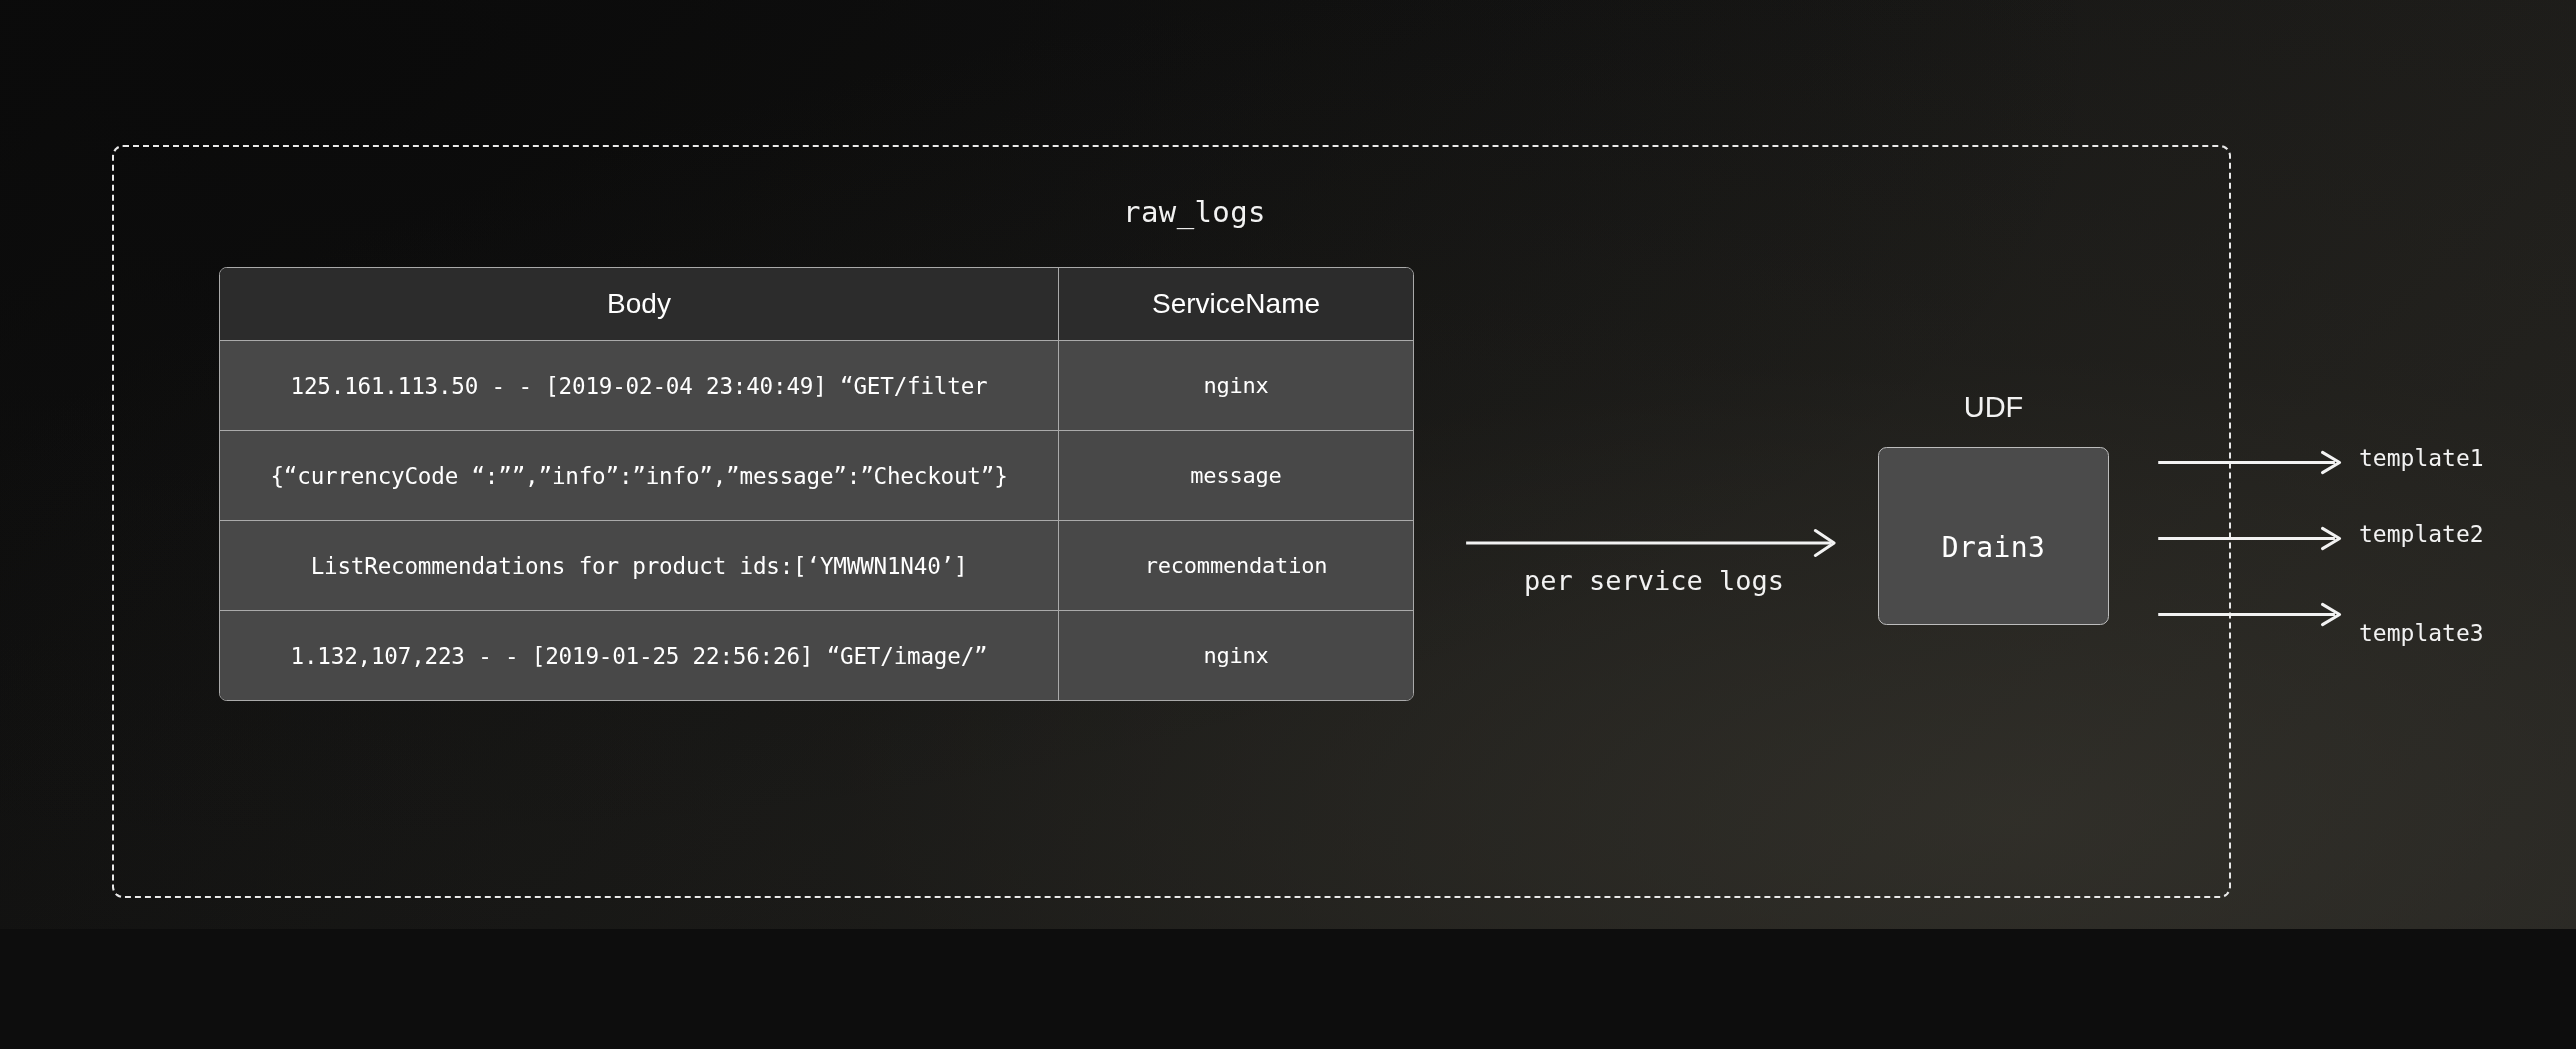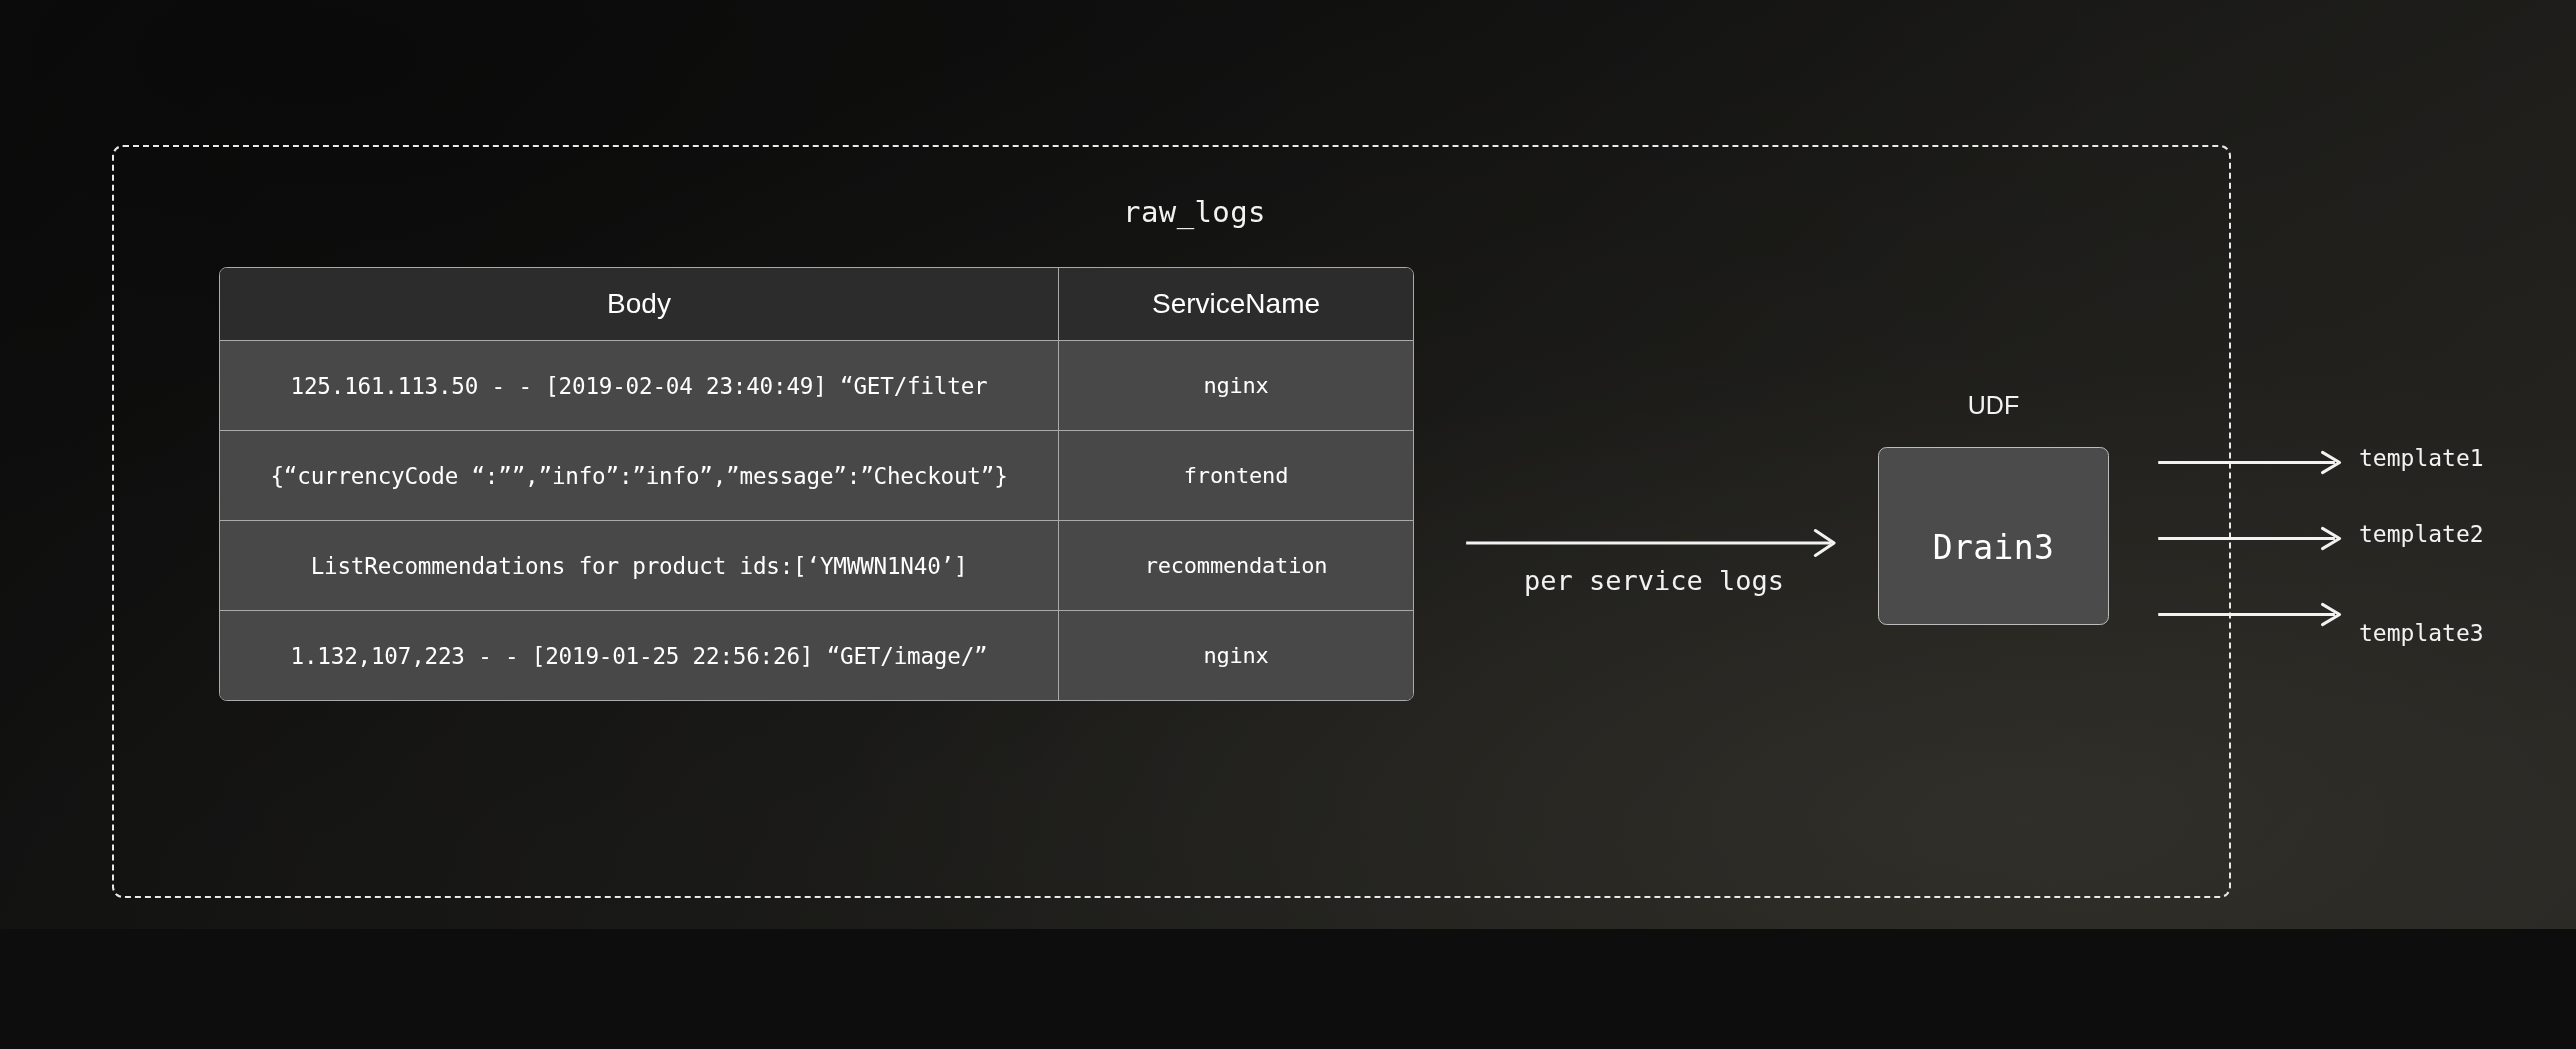--- a/index.html
+++ b/index.html
@@ -111,40 +111,40 @@
   }
 
   
   .udf-label {
     position: absolute;
     left: 1878px;
     top: 391px;
     width: 231px;
     text-align: center;
     font-family: "Liberation Sans", sans-serif;
-    font-size: 25px;
+    font-size: 29px;
     color: #f2f2f2;
   }
   .drain3-box {
     position: absolute;
     left: 1878px;
     top: 447px;
     width: 231px;
     height: 178px;
     background: #4b4b4b;
     border: 1.6px solid #bdbdbd;
     border-radius: 8.6px;
     box-sizing: border-box;
     display: flex;
     align-items: center;
     justify-content: center;
   }
   .drain3-box span {
     font-family: "DejaVu Sans Mono", "Liberation Mono", monospace;
-    font-size: 33px;
+    font-size: 28px;
     color: #ffffff;
     letter-spacing: 0.4px;
     margin-top: 22px;
   }
 
   
   .out-arrow {
     position: absolute;
     left: 2156px;
     width: 192px;
@@ -186,21 +186,21 @@
         <th>ServiceName</th>
       </tr>
     </thead>
     <tbody>
       <tr>
         <td class="cell-body">125.161.113.50 - - [2019-02-04 23:40:49] “GET/filter</td>
         <td class="cell-service">nginx</td>
       </tr>
       <tr>
         <td class="cell-body">{“currencyCode “:””,”info”:”info”,”message”:”Checkout”}</td>
-        <td class="cell-service">frontend</td>
+        <td class="cell-service">message</td>
       </tr>
       <tr>
         <td class="cell-body">ListRecommendations for product ids:[‘YMWWN1N40’]</td>
         <td class="cell-service">recommendation</td>
       </tr>
       <tr>
         <td class="cell-body">1.132,107,223 - - [2019-01-25 22:56:26] “GET/image/”</td>
         <td class="cell-service">nginx</td>
       </tr>
     </tbody>

